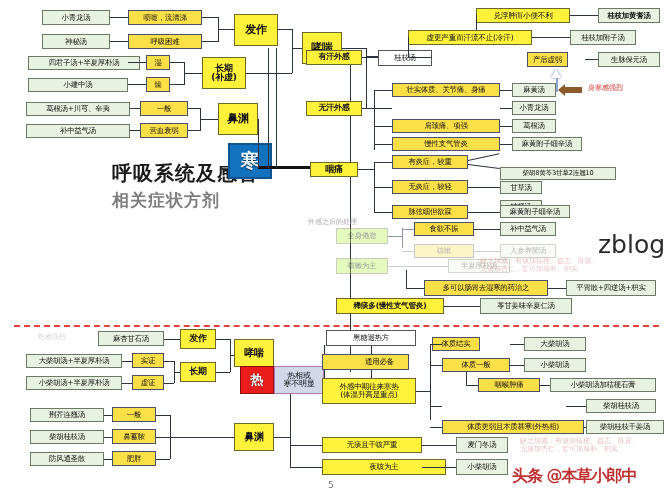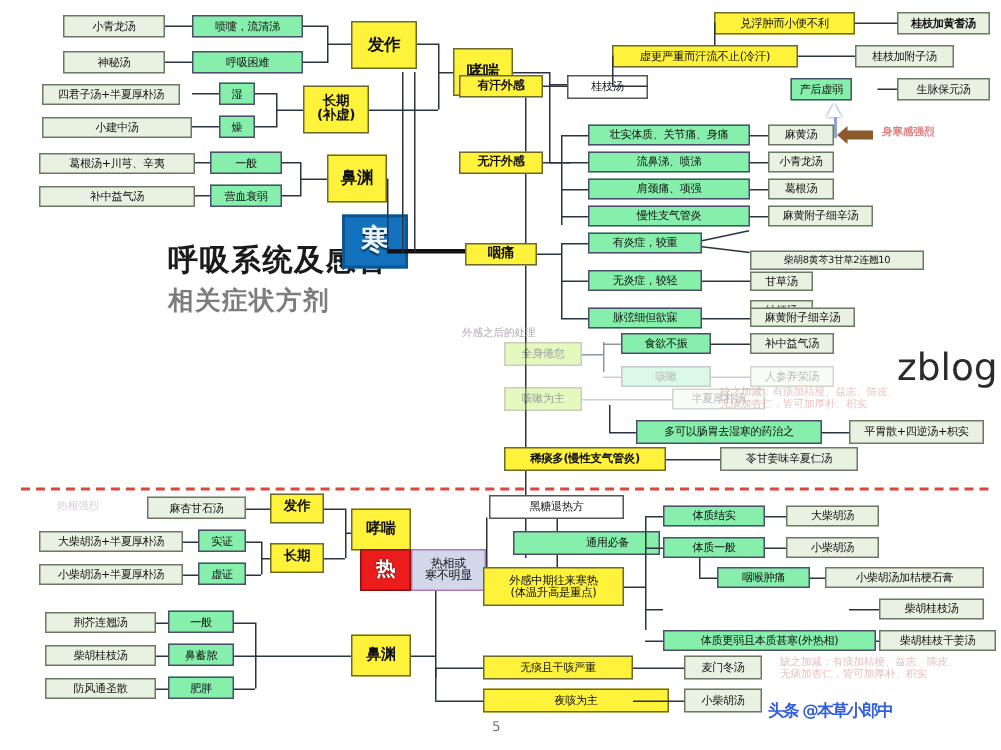--- a/index.html
+++ b/index.html
@@ -11,21 +11,21 @@
   .node{
     position:absolute;box-sizing:border-box;
     display:flex;align-items:center;justify-content:center;
     text-align:center;line-height:1.04;
     border:1px solid #5a5a5a;
     font-size:7.4px;color:#111;
     padding:0 1px;white-space:pre-line;
     letter-spacing:-0.2px;
   }
   .green{background:#e9f2e2;border-color:#6b7a63;}
-  .blue{background:#86efac;border-color:#4a4f6b;}
+  .blue{background:#fde047;border-color:#4a4f6b;}
   .yellow{background:#fff23a;border-color:#6b6a2a;font-weight:bold;}
   .yellowsoft{background:#bef264;border-color:#8a8560;}
   .white{background:#ffffff;border-color:#555;}
   .bigyellow{background:#fff23a;border:2px solid #7a7620;font-weight:bold;font-size:10px;}
   .faded{opacity:.30;}
   .faded2{opacity:.42;}
   .redbox{
     background:#ec1c1c;border:1px solid #8a1010;color:#fff;font-weight:bold;
     font-size:13px;text-shadow:0 0 1px #000;
   }
@@ -50,21 +50,21 @@
   .divider{
     position:absolute;left:14px;right:8px;height:0;
     border-top:2px dashed #e0453b;
   }
   #zblog{
     position:absolute;font-size:25px;color:#2b2b2b;
     font-family:"DejaVu Sans","Liberation Sans",sans-serif;letter-spacing:0px;
   }
   #pageno{position:absolute;font-size:9px;color:#777;}
   #watermark{
-    position:absolute;font-size:11px;font-weight:bold;color:#1d4ed8;
+    position:absolute;font-size:16px;font-weight:bold;color:#b91c1c;
     white-space:nowrap;letter-spacing:-1px;opacity:.9;
   }
   .arrow-up{
     position:absolute;width:0;height:0;
     border-left:5px solid transparent;border-right:5px solid transparent;
     border-bottom:9px solid #ffffff;filter:drop-shadow(0 0 1px #5577bb);
   }
   .arrow-left{
     position:absolute;height:6px;background:#8a5a2b;
   }
@@ -91,21 +91,21 @@
   <div class="line h" style="left:110px;top:17px;width:18px;"></div>
   <div class="line h" style="left:110px;top:41px;width:18px;"></div>
   <div class="line h" style="left:202px;top:17px;width:16px;"></div>
   <div class="line h" style="left:202px;top:41px;width:16px;"></div>
   <div class="line v" style="left:218px;top:17px;height:25px;"></div>
   <div class="line h" style="left:218px;top:29px;width:16px;"></div>
 
   <div class="node bigyellow" style="left:196px;top:14px;width:46px;height:30px;opacity:0;"></div>
   <div class="node yellow" style="left:234px;top:14px;width:44px;height:32px;font-size:11px;">发作</div>
 
-  <div class="node green" style="left:28px;top:56px;width:92px;height:14px;">四君子汤+半夏厚朴汤</div>
+  <div class="node green" style="left:28px;top:56px;width:112px;height:14px;">四君子汤+半夏厚朴汤</div>
   <div class="node green" style="left:28px;top:78px;width:100px;height:14px;">小建中汤</div>
   <div class="node blue" style="left:146px;top:55px;width:24px;height:15px;">湿</div>
   <div class="node blue" style="left:146px;top:77px;width:24px;height:15px;">燥</div>
   <div class="line h" style="left:128px;top:62px;width:18px;"></div>
   <div class="line h" style="left:128px;top:84px;width:18px;"></div>
   <div class="line h" style="left:170px;top:62px;width:14px;"></div>
   <div class="line h" style="left:170px;top:84px;width:14px;"></div>
   <div class="line v" style="left:184px;top:62px;height:23px;"></div>
   <div class="line h" style="left:184px;top:73px;width:18px;"></div>
   <div class="node yellow" style="left:202px;top:57px;width:44px;height:32px;font-size:9px;">长期
@@ -159,21 +159,20 @@
   <div class="node green" style="left:598px;top:52px;width:62px;height:15px;">生脉保元汤</div>
   <div class="line h" style="left:585px;top:59px;width:13px;"></div>
   <div class="arrow-up" style="left:551px;top:69px;"></div>
   <div class="line v" style="left:556px;top:78px;height:14px;background:#8fa6cf;width:2px;"></div>
 
   <div class="node yellow" style="left:306px;top:101px;width:56px;height:15px;font-size:8px;">无汗外感</div>
   <div class="line h" style="left:362px;top:108px;width:12px;"></div>
   <div class="line v" style="left:374px;top:90px;height:60px;"></div>
 
   <div class="node blue" style="left:392px;top:83px;width:108px;height:14px;">壮实体质、关节痛、身痛</div>
-  <div class="node blue" style="left:392px;top:101px;width:108px;height:14px;">流鼻涕、喷涕</div>
   <div class="node blue" style="left:392px;top:119px;width:108px;height:14px;">肩颈痛、项强</div>
   <div class="node blue" style="left:392px;top:137px;width:108px;height:14px;">慢性支气管炎</div>
   <div class="line h" style="left:374px;top:90px;width:18px;"></div>
   <div class="line h" style="left:374px;top:108px;width:18px;"></div>
   <div class="line h" style="left:374px;top:126px;width:18px;"></div>
   <div class="line h" style="left:374px;top:144px;width:18px;"></div>
 
   <div class="node green" style="left:512px;top:83px;width:44px;height:14px;">麻黄汤</div>
   <div class="node green" style="left:512px;top:101px;width:44px;height:14px;">小青龙汤</div>
   <div class="node green" style="left:512px;top:119px;width:44px;height:14px;">葛根汤</div>
@@ -285,30 +284,30 @@
   <div class="line h" style="left:104px;top:459px;width:8px;"></div>
   <div class="line h" style="left:156px;top:415px;width:14px;"></div>
   <div class="line h" style="left:156px;top:437px;width:14px;"></div>
   <div class="line h" style="left:156px;top:459px;width:14px;"></div>
   <div class="line v" style="left:170px;top:415px;height:44px;"></div>
   <div class="line h" style="left:170px;top:437px;width:64px;"></div>
   <div class="node yellow" style="left:234px;top:423px;width:40px;height:28px;font-size:10px;">鼻渊</div>
   <div class="line h" style="left:274px;top:437px;width:16px;"></div>
 
   <div class="node white" style="left:326px;top:330px;width:90px;height:16px;">黑糖退热方</div>
-  <div class="node blue" style="left:342px;top:354px;width:98px;height:16px;padding-left:29px;">通用必备</div>
+  <div class="node blue" style="left:322px;top:354px;width:87px;height:16px;padding-left:29px;">通用必备</div>
   <div class="line v" style="left:371px;top:346px;height:8px;"></div>
   <div class="line v" style="left:371px;top:370px;height:8px;"></div>
   <div class="node yellow" style="left:322px;top:378px;width:94px;height:26px;font-size:7.6px;font-weight:normal;">外感中期往来寒热
 (体温升高是重点)</div>
 
   <div class="line h" style="left:416px;top:391px;width:14px;"></div>
   <div class="line v" style="left:430px;top:344px;height:76px;"></div>
 
-  <div class="node blue" style="left:442px;top:337px;width:68px;height:14px;">体质结实</div>
+  <div class="node blue" style="left:432px;top:337px;width:48px;height:14px;">体质结实</div>
   <div class="node blue" style="left:442px;top:358px;width:68px;height:14px;">体质一般</div>
   <div class="node blue" style="left:478px;top:378px;width:62px;height:14px;">咽喉肿痛</div>
   <div class="node blue" style="left:442px;top:420px;width:142px;height:14px;">体质更弱且本质甚寒(外热相)</div>
   <div class="line h" style="left:430px;top:344px;width:12px;"></div>
   <div class="line h" style="left:430px;top:365px;width:12px;"></div>
   <div class="line h" style="left:430px;top:406px;width:12px;"></div>
   <div class="line h" style="left:430px;top:427px;width:12px;"></div>
   <div class="line v" style="left:466px;top:372px;height:13px;"></div>
   <div class="line h" style="left:466px;top:385px;width:12px;"></div>
 

